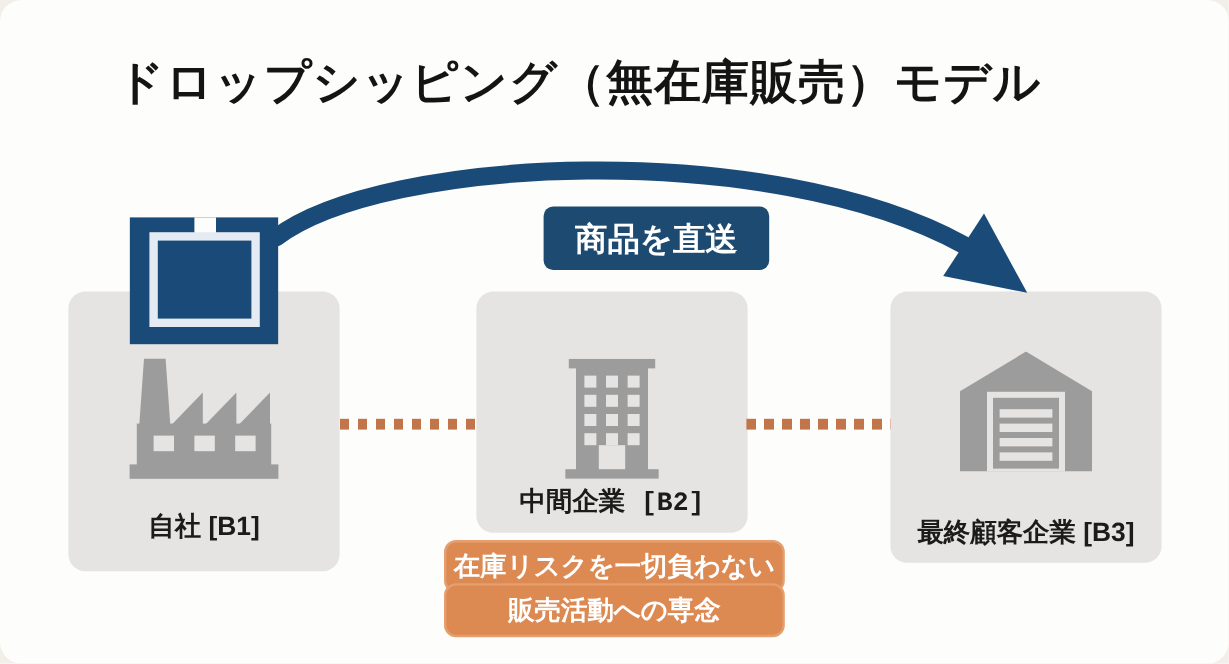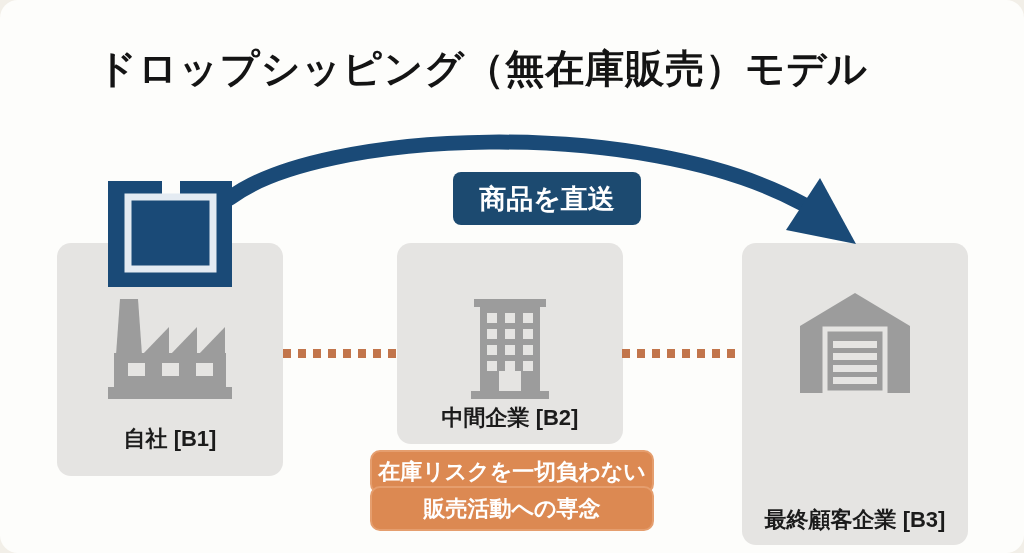--- a/index.html
+++ b/index.html
@@ -20,28 +20,28 @@
     letter-spacing:1px; white-space:nowrap;margin-left:35px;
   }
   .node-box {
     position:absolute;
     background:var(--box-gray,#e5e4e2);
     border-radius:14px;
     z-index:2;
   }
   .box-b1 { left:57px;  top:243px; width:226px; height:233px; }
   .box-b2 { left:397px; top:243px; width:226px; height:201px; }
-  .box-b3 { left:742px; top:243px; width:226px; height:302px; }
+  .box-b3 { left:742px; top:243px; width:226px; height:226px; }
   .node-label {
     position:absolute; left:0; width:100%;
     text-align:center; font-size:22px; font-weight:700;
     color:#1b1b1b; white-space:nowrap;
   }
   .box-b1 .node-label { bottom:22px; }
-  .box-b2 .node-label { bottom:11px; }
+  .box-b2 .node-label { bottom:11px;font-family:Liberation Mono, monospace; }
   .box-b3 .node-label { bottom:10px; }
   .node-icon { position:absolute; }
   .box-b1 .node-icon { left:49px; top:50px; }
   .box-b2 .node-icon { left:74px; top:56px; }
   .box-b3 .node-icon { left:58px; top:50px; }
 
   .arrow-svg {
     position:absolute; left:0; top:0; width:1024px; height:553px;
     z-index:5; pointer-events:none;
   }

